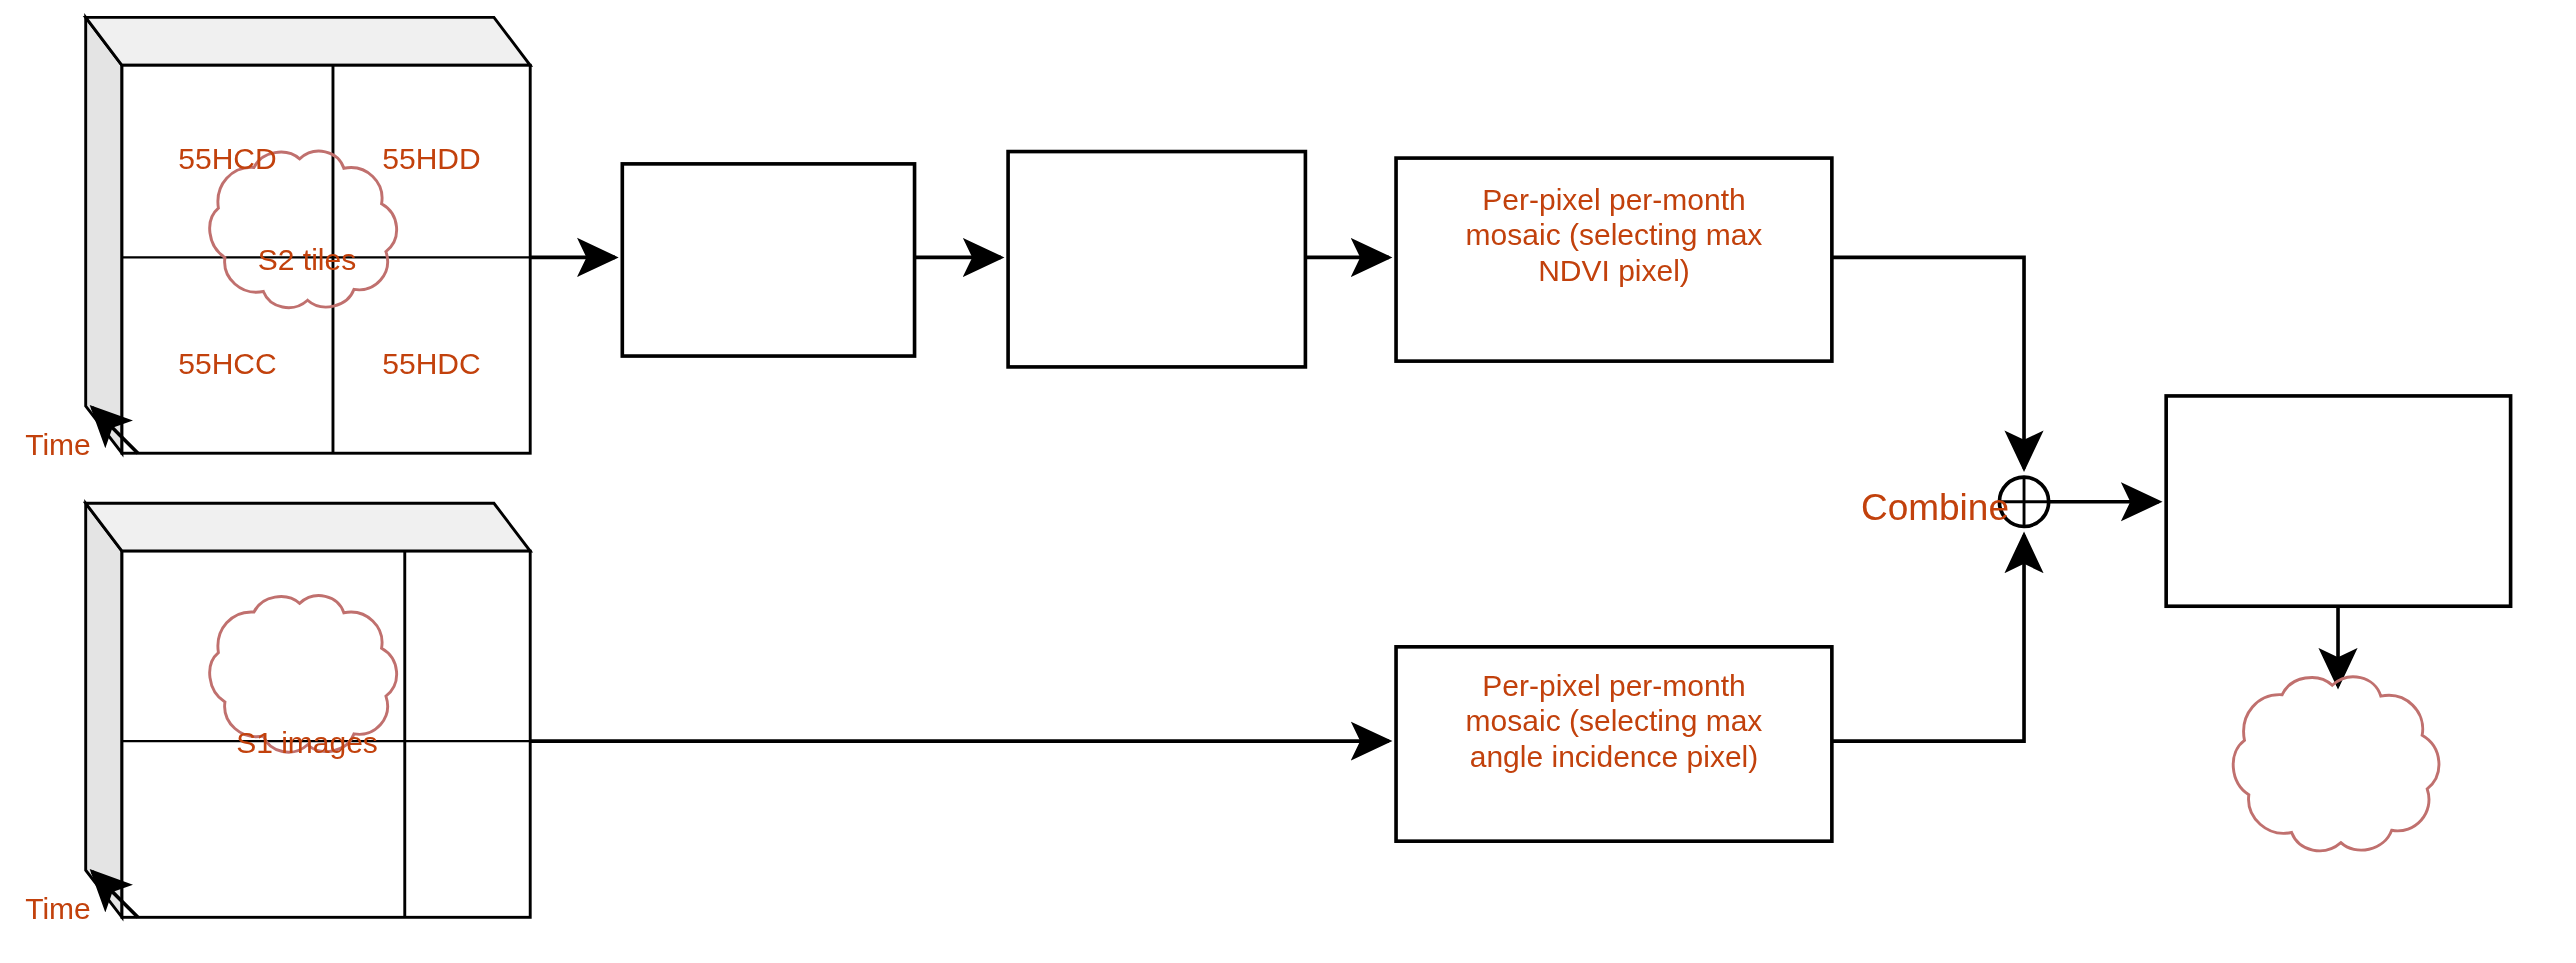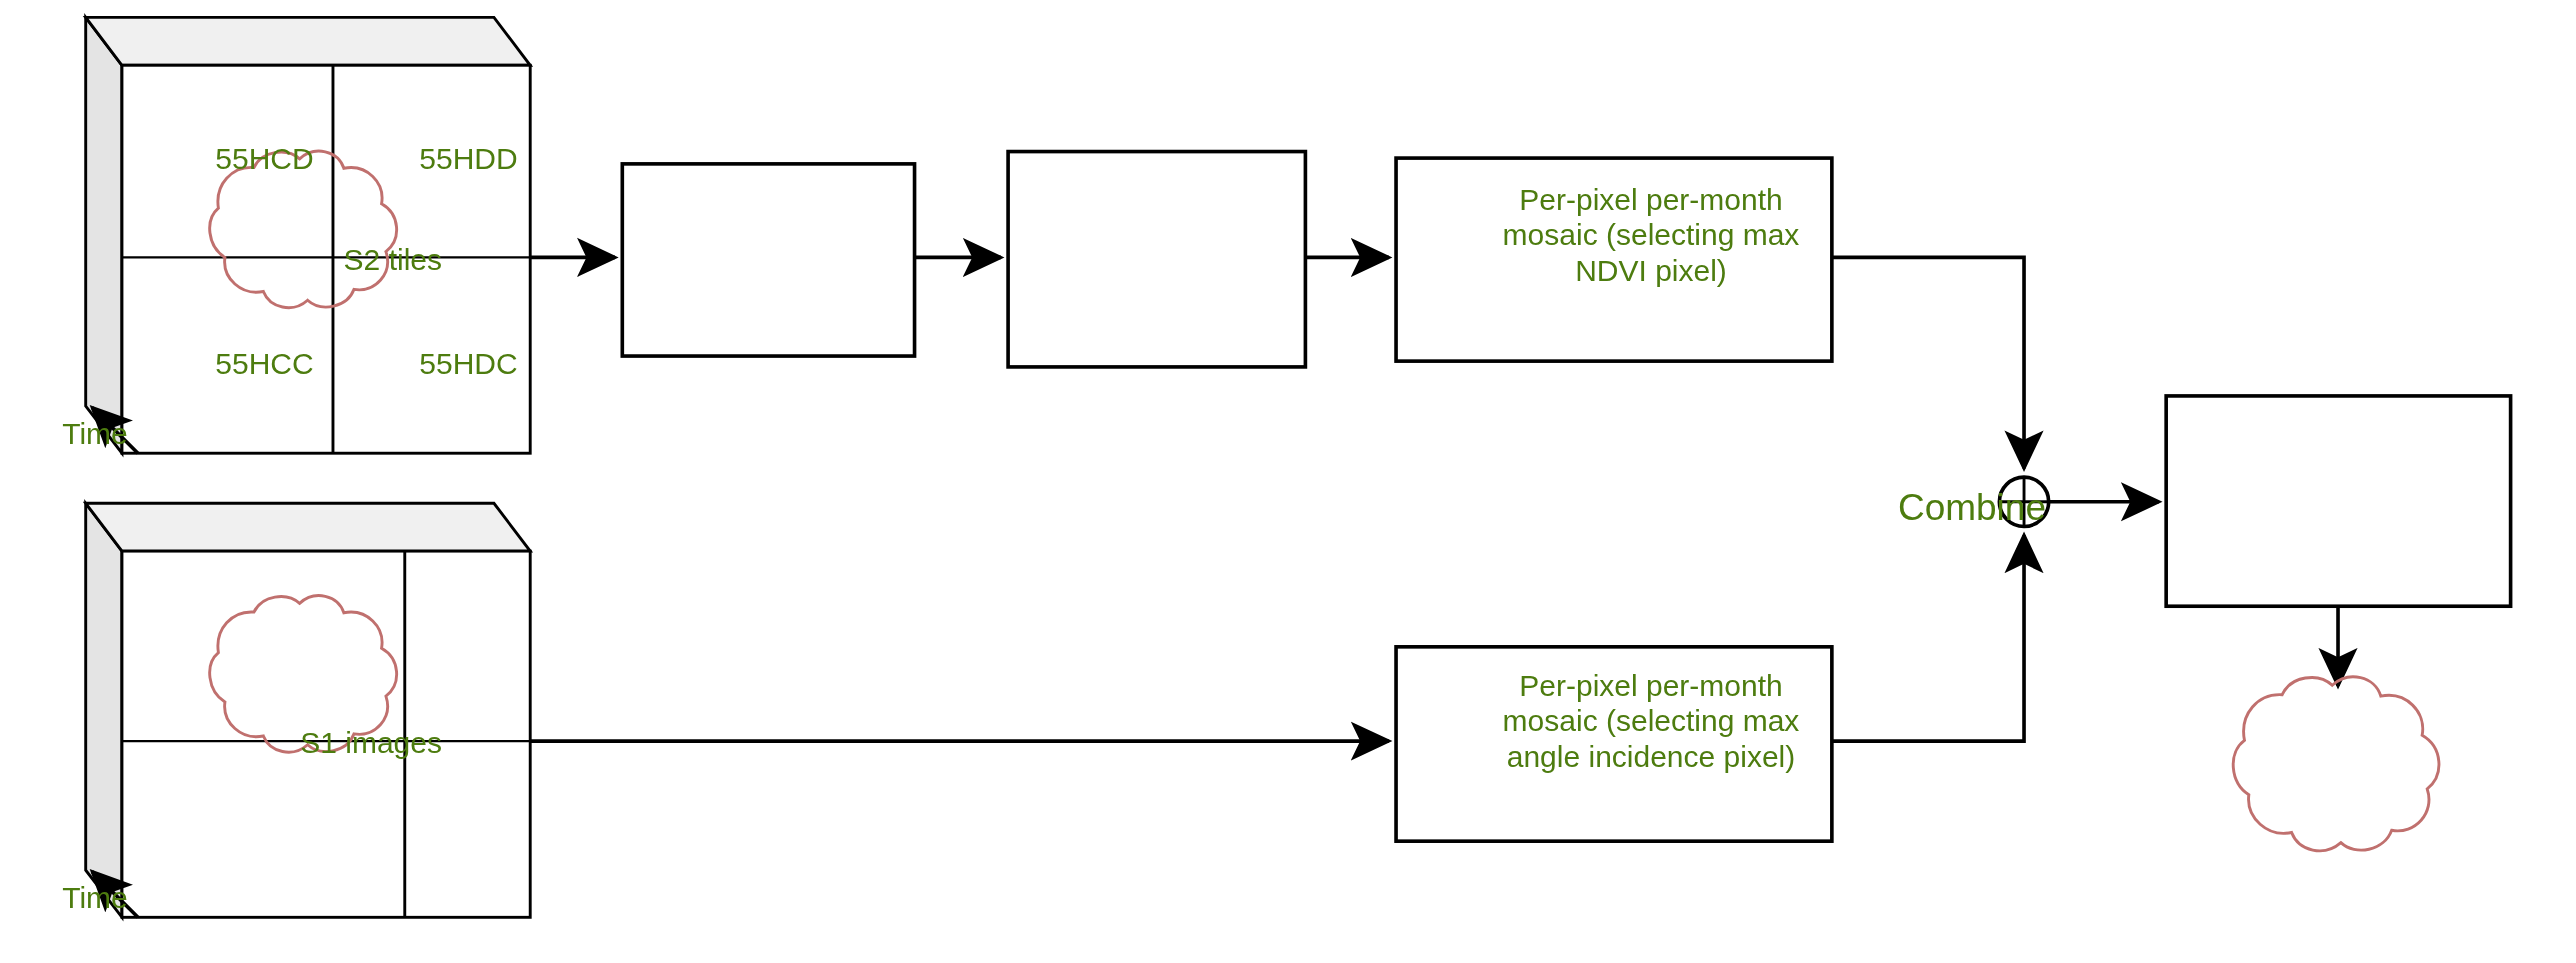--- a/index.html
+++ b/index.html
@@ -21,39 +21,38 @@
   #canvas svg.layer {
     position: absolute;
     left: 0;
     top: 0;
     width: 2576px;
     height: 963px;
   }
   .txt {
     position: absolute;
     font-family: "Liberation Sans", sans-serif;
-    color: #4d7c0f;
+    color: #c2410c;
     text-align: center;
     line-height: 1.18;
     white-space: pre-line;
     pointer-events: none;
-    padding-left: 37px;
   }
   .proc-label {
     font-size: 30px;
   }
   .tile-label {
     font-size: 30px;
   }
   .cloud-label {
     font-size: 30px;
-    text-align: right;
   }
   .axis-label {
     font-size: 30px;
+    margin-top: 11px;
   }
   .combine-label {
     font-size: 37px;
   }
 </style>
 </head>
 <body>
 
 <div id="canvas">
 

